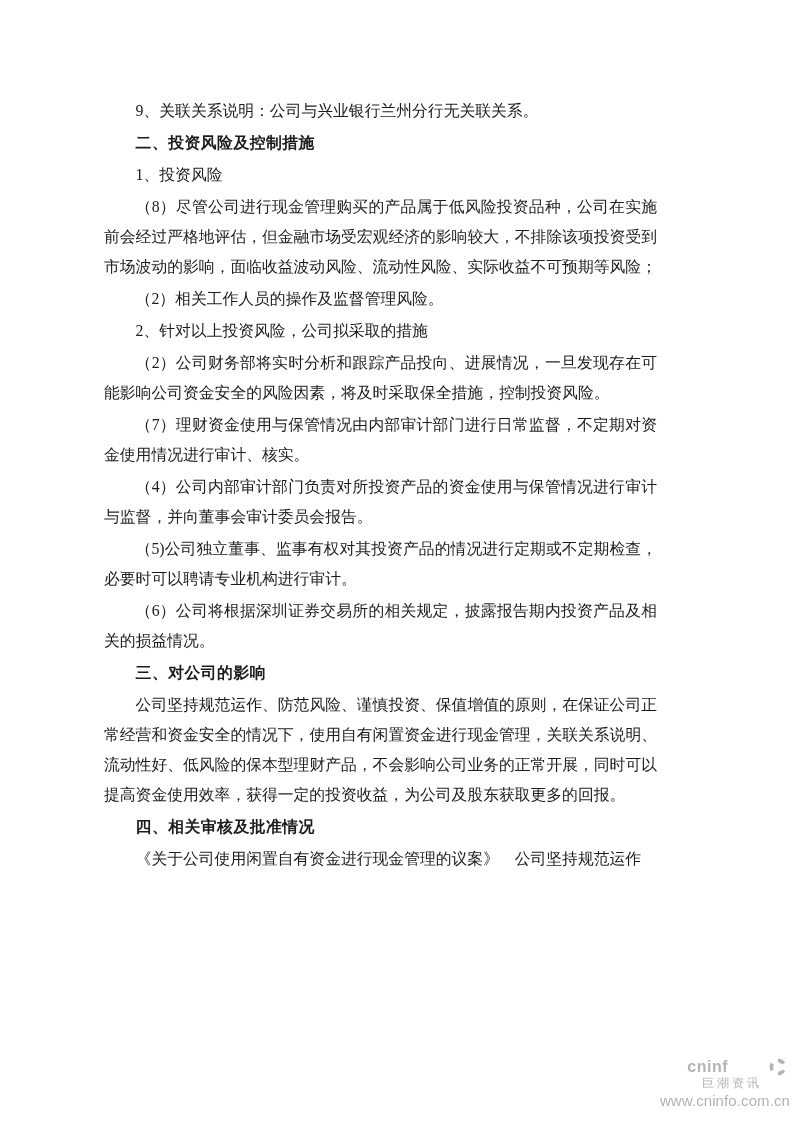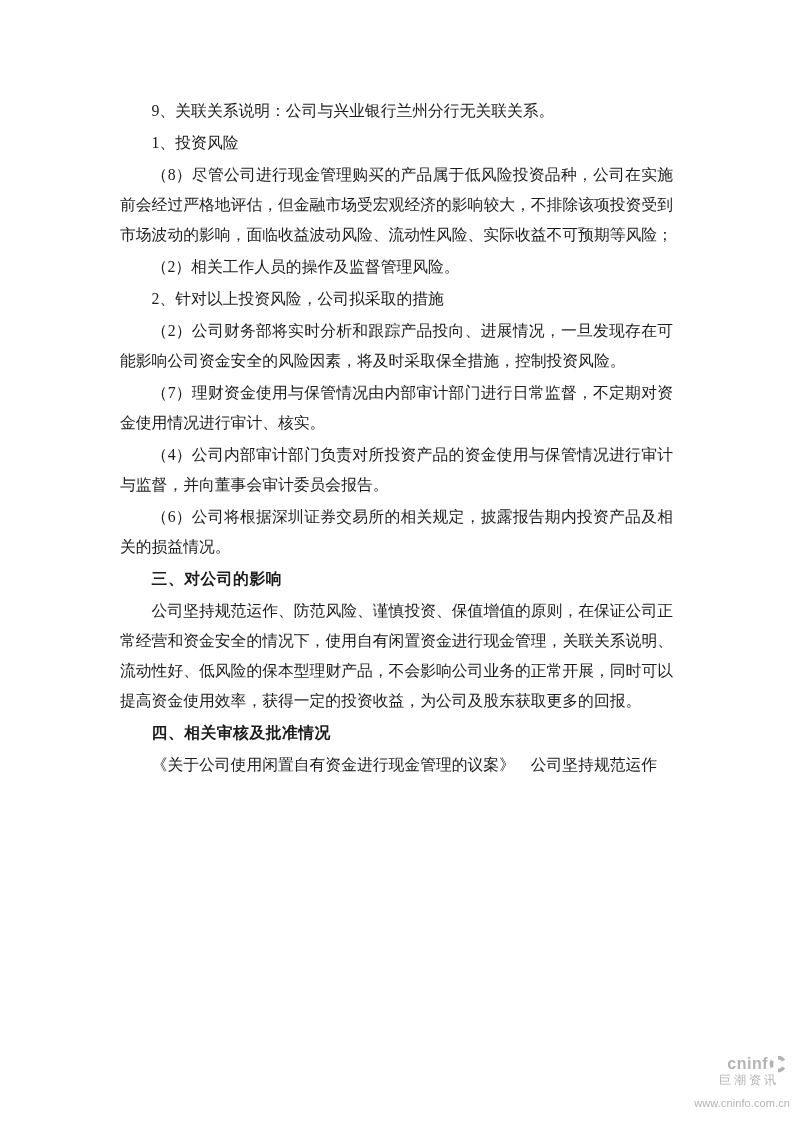--- a/index.html
+++ b/index.html
@@ -6,21 +6,21 @@
   .page {
     position: relative;
     width: 793px;
     height: 1122px;
     background: #ffffff;
     overflow: hidden;
     font-family: "Liberation Serif", "DejaVu Serif", serif;
   }
   .doc-body {
     position: absolute;
-    left: 120px;
+    left: 104px;
     top: 96px;
     width: 553px;
     font-size: 15.8px;
     line-height: 30px;
     color: #1c1c1c;
     text-align: justify;
     text-justify: inter-ideograph;
   }
   .para {
     margin: 0 0 2px 0;
@@ -38,58 +38,60 @@
     color: #b3b3b3;
     font-family: "Liberation Sans", "DejaVu Sans", sans-serif;
     text-align: center;
     user-select: none;
   }
   .wm-top {
     display: flex;
     align-items: center;
     justify-content: flex-end;
     padding-right: 3px;
+    gap: 40px;
   }
   .wm-brand {
     font-size: 16px;
     font-weight: 700;
     line-height: 1;
     letter-spacing: 0.5px;
   }
   .wm-swirl { display: inline-block; margin-left: 1px; }
   .wm-swirl svg { width: 18px; height: 18px; display: block; }
   .wm-cn {
     font-size: 12px;
     letter-spacing: 3px;
     line-height: 1.25;
     padding-left: 14px;
   }
   .wm-url {
-    font-size: 11px;
+    font-size: 15px;
     line-height: 1.3;
     letter-spacing: 0.1px;
     white-space: nowrap;
-    margin-top: 8px;
   }
 </style>
 </head>
 <body>
 
 <div class="page">
 
   <div class="doc-body">
 
   <p class="para">9、关联关系说明：公司与兴业银行兰州分行无关联关系。</p>
+      <p class="para heading">二、投资风险及控制措施</p>
       <p class="para">1、投资风险</p>
       <p class="para">（8）尽管公司进行现金管理购买的产品属于低风险投资品种，公司在实施前会经过严格地评估，但金融市场受宏观经济的影响较大，不排除该项投资受到市场波动的影响，面临收益波动风险、流动性风险、实际收益不可预期等风险；</p>
       <p class="para">（2）相关工作人员的操作及监督管理风险。</p>
       <p class="para">2、针对以上投资风险，公司拟采取的措施</p>
       <p class="para">（2）公司财务部将实时分析和跟踪产品投向、进展情况，一旦发现存在可能影响公司资金安全的风险因素，将及时采取保全措施，控制投资风险。</p>
       <p class="para">（7）理财资金使用与保管情况由内部审计部门进行日常监督，不定期对资金使用情况进行审计、核实。</p>
       <p class="para">（4）公司内部审计部门负责对所投资产品的资金使用与保管情况进行审计与监督，并向董事会审计委员会报告。</p>
+      <p class="para">（5)公司独立董事、监事有权对其投资产品的情况进行定期或不定期检查，必要时可以聘请专业机构进行审计。</p>
       <p class="para">（6）公司将根据深圳证券交易所的相关规定，披露报告期内投资产品及相关的损益情况。</p>
       <p class="para heading">三、对公司的影响</p>
       <p class="para">公司坚持规范运作、防范风险、谨慎投资、保值增值的原则，在保证公司正常经营和资金安全的情况下，使用自有闲置资金进行现金管理，关联关系说明、流动性好、低风险的保本型理财产品，不会影响公司业务的正常开展，同时可以提高资金使用效率，获得一定的投资收益，为公司及股东获取更多的回报。</p>
       <p class="para heading">四、相关审核及批准情况</p>
       <p class="para">《关于公司使用闲置自有资金进行现金管理的议案》　公司坚持规范运作</p>
     </div>
 
   <div class="watermark" style="color: rgb(179, 179, 179);">
     <div class="wm-top">
       <span class="wm-brand">cninf</span>

